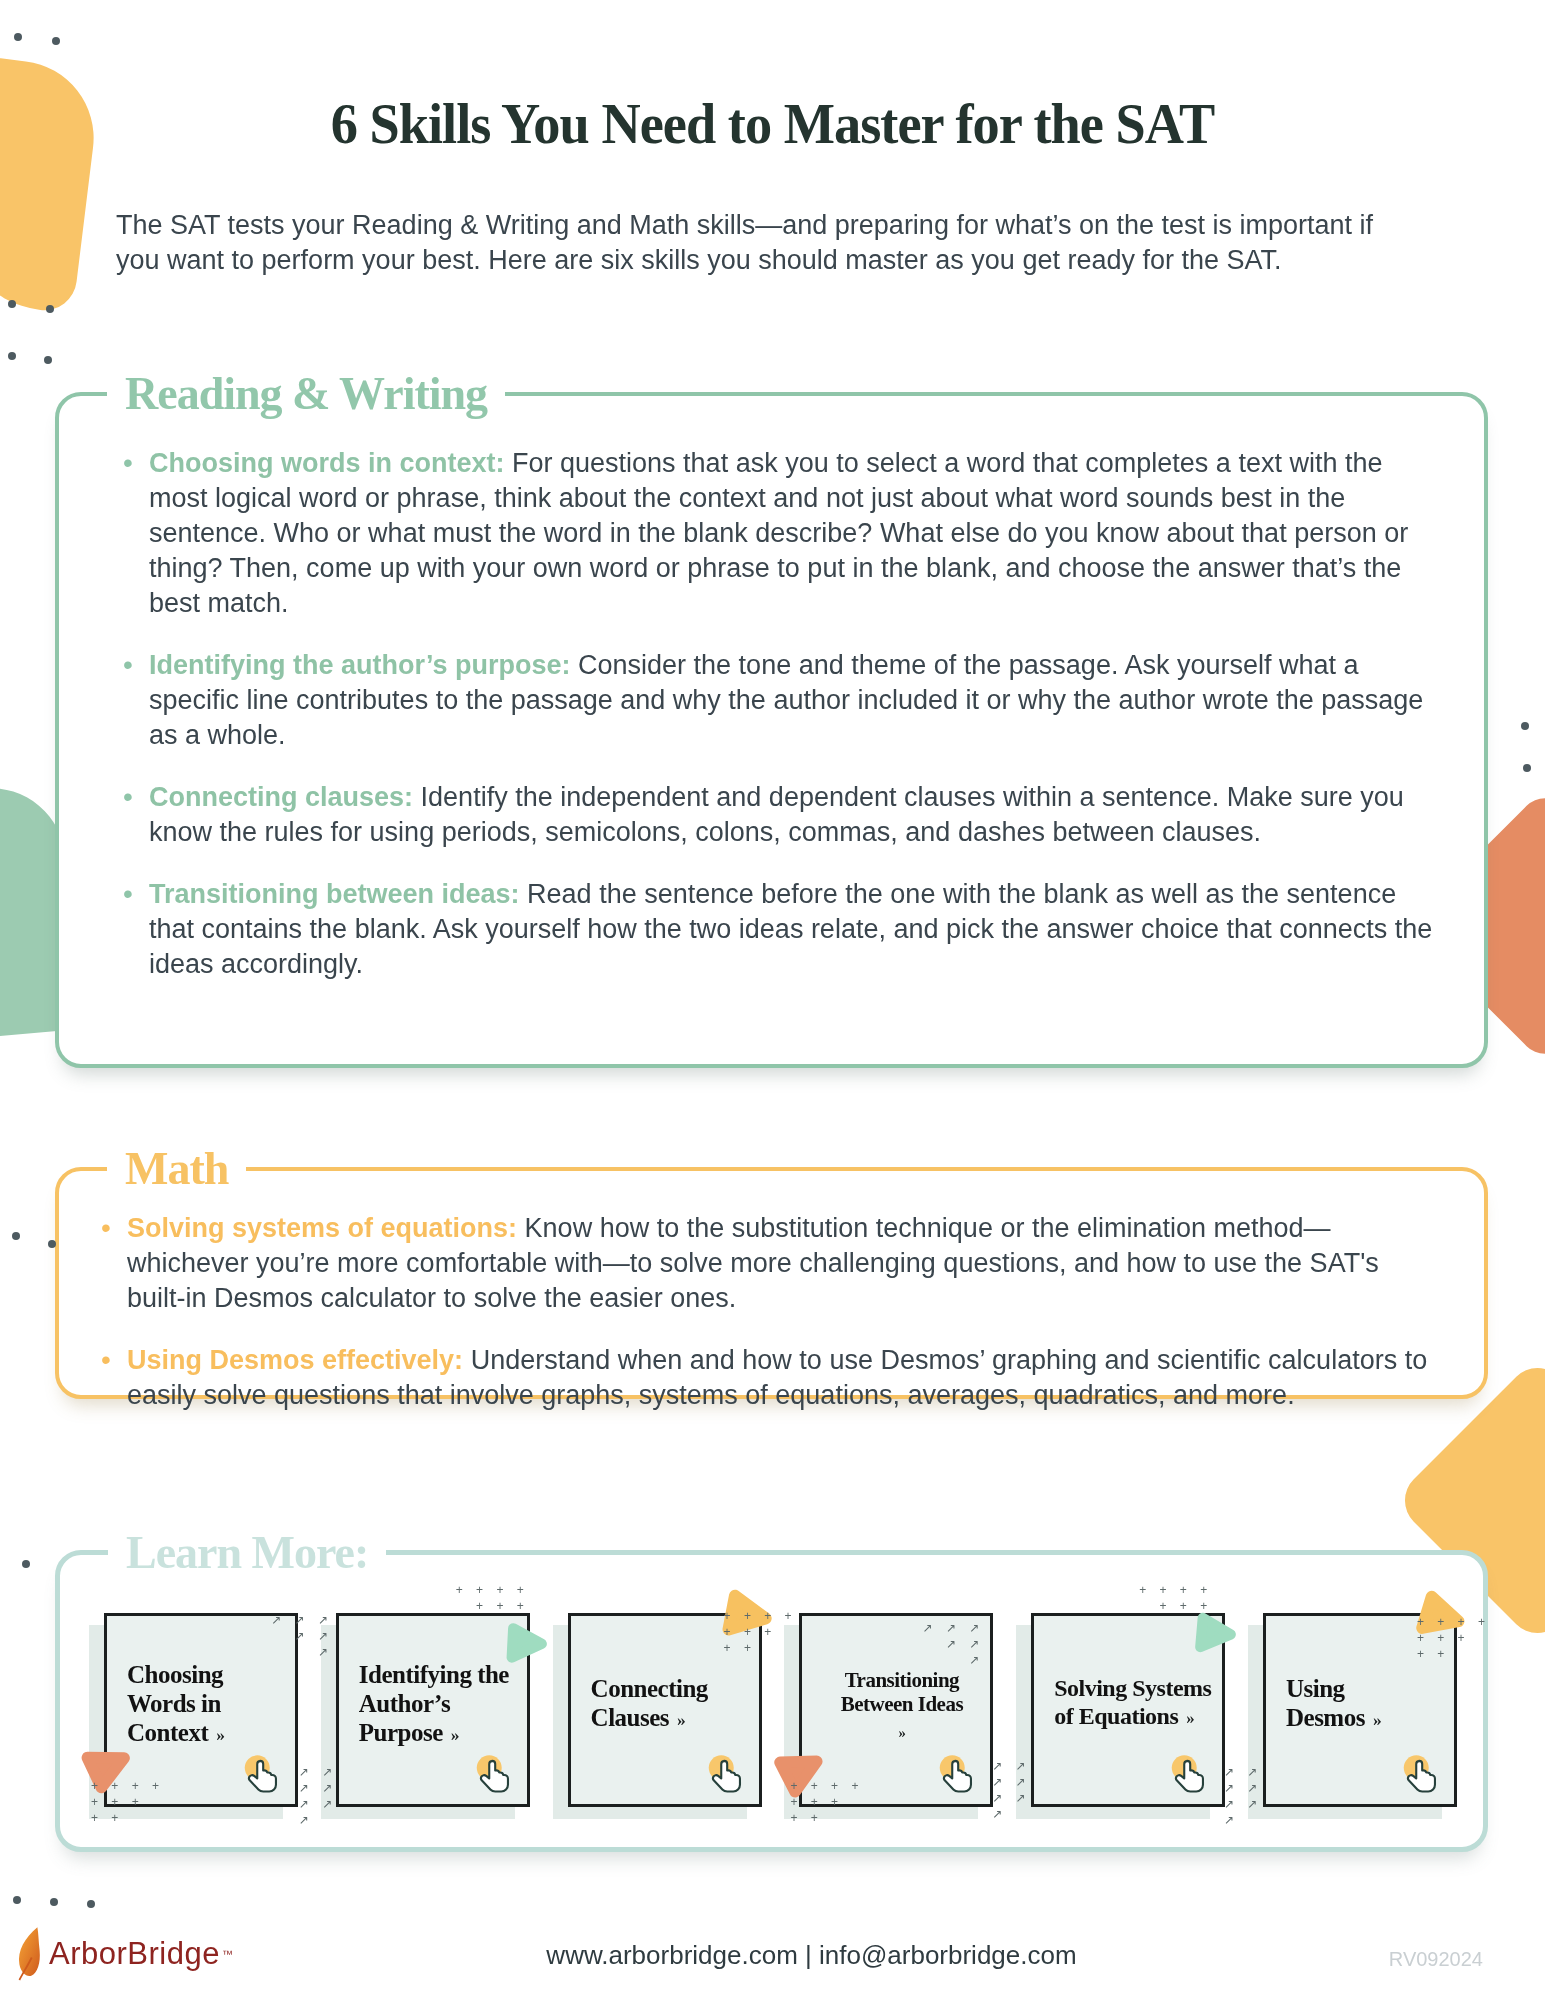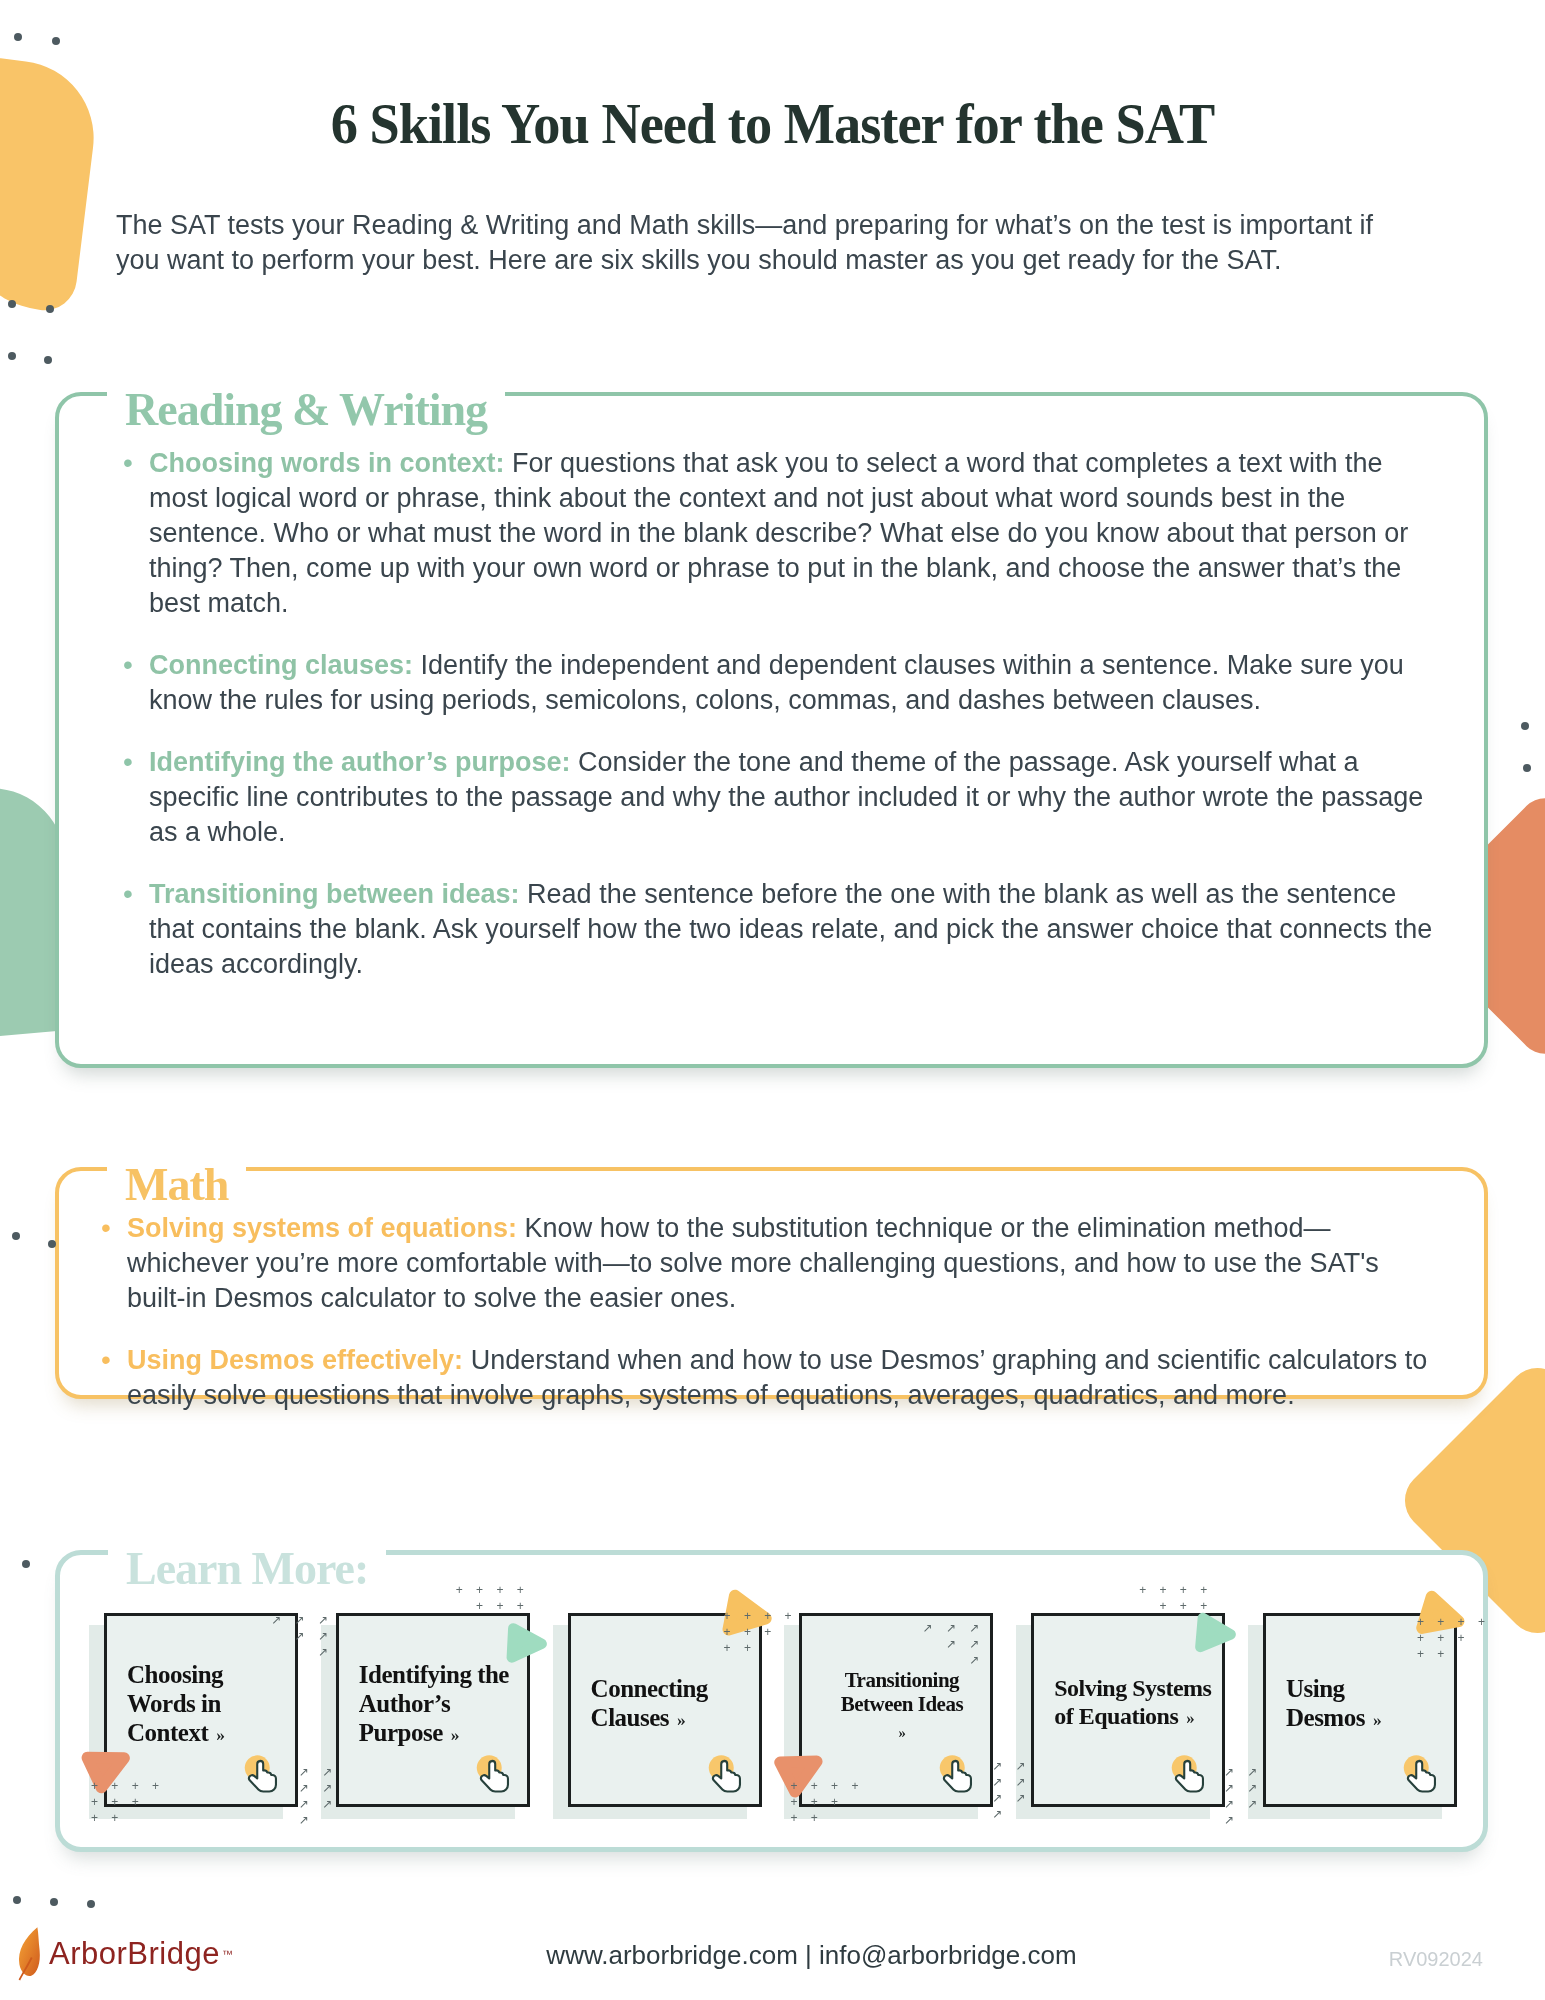--- a/index.html
+++ b/index.html
@@ -27,21 +27,21 @@
 
   
   .section-box{position:absolute;left:55px;width:1433px;background:#fff;z-index:1;
                border:4px solid;border-radius:26px;box-sizing:border-box;}
   .box-rw{top:392px;height:676px;border-color:#8fc5a9;
           box-shadow:0 14px 18px -8px rgba(90,110,105,.28);}
   .box-math{top:1167px;height:232px;border-color:#f7c264;
             box-shadow:0 14px 18px -8px rgba(150,125,70,.28);}
   .box-learn{top:1550px;height:302px;border-color:#bcdcd6;border-width:5px;
              box-shadow:0 14px 18px -8px rgba(100,120,115,.25);}
-  .section-heading{position:absolute;top:16px;left:48px;transform:translateY(-54%);margin:0;
+  .section-heading{position:absolute;top:0;left:48px;transform:translateY(-54%);margin:0;
                    background:#fff;padding:0 18px;z-index:2;white-space:nowrap;
                    font-family:"Liberation Serif",serif;font-weight:bold;font-size:46px;
                    letter-spacing:-1px;}
   .hd-rw{color:#92c7ab;}
   .hd-math{color:#f7c264;}
   .hd-learn{color:#c9e2dd;}
 
   
   .bullets{list-style:none;margin:0;padding:50px 40px 0 62px;}
   .box-math .bullets{padding-top:40px;padding-left:40px;}
@@ -110,26 +110,26 @@
   <p class="intro">The SAT tests your Reading &amp; Writing and Math skills—and preparing for what’s on the test is important if you want to perform your best. Here are six skills you should master as you get ready for the SAT.</p>
 
   <section class="section-box box-rw">
     <h2 class="section-heading hd-rw">Reading &amp; Writing</h2>
     <ul class="bullets">
       <li>
         <span class="b-label">Choosing words in context:</span>
         <span>For questions that ask you to select a word that completes a text with the most logical word or phrase, think about the context and not just about what word sounds best in the sentence. Who or what must the word in the blank describe? What else do you know about that person or thing? Then, come up with your own word or phrase to put in the blank, and choose the answer that’s the best match.</span>
       </li>
       <li>
+        <span class="b-label">Identifying the author’s purpose:</span>
+        <span>Consider the tone and theme of the passage. Ask yourself what a specific line contributes to the passage and why the author included it or why the author wrote the passage as a whole.</span>
+      </li>
+      <li>
         <span class="b-label">Connecting clauses:</span>
         <span>Identify the independent and dependent clauses within a sentence. Make sure you know the rules for using periods, semicolons, colons, commas, and dashes between clauses.</span>
-      </li>
-      <li>
-        <span class="b-label">Identifying the author’s purpose:</span>
-        <span>Consider the tone and theme of the passage. Ask yourself what a specific line contributes to the passage and why the author included it or why the author wrote the passage as a whole.</span>
       </li>
       <li>
         <span class="b-label">Transitioning between ideas:</span>
         <span>Read the sentence before the one with the blank as well as the sentence that contains the blank. Ask yourself how the two ideas relate, and pick the answer choice that connects the ideas accordingly.</span>
       </li>
     </ul>
   </section>
 
   <section class="section-box box-math">
     <h2 class="section-heading hd-math">Math</h2>

